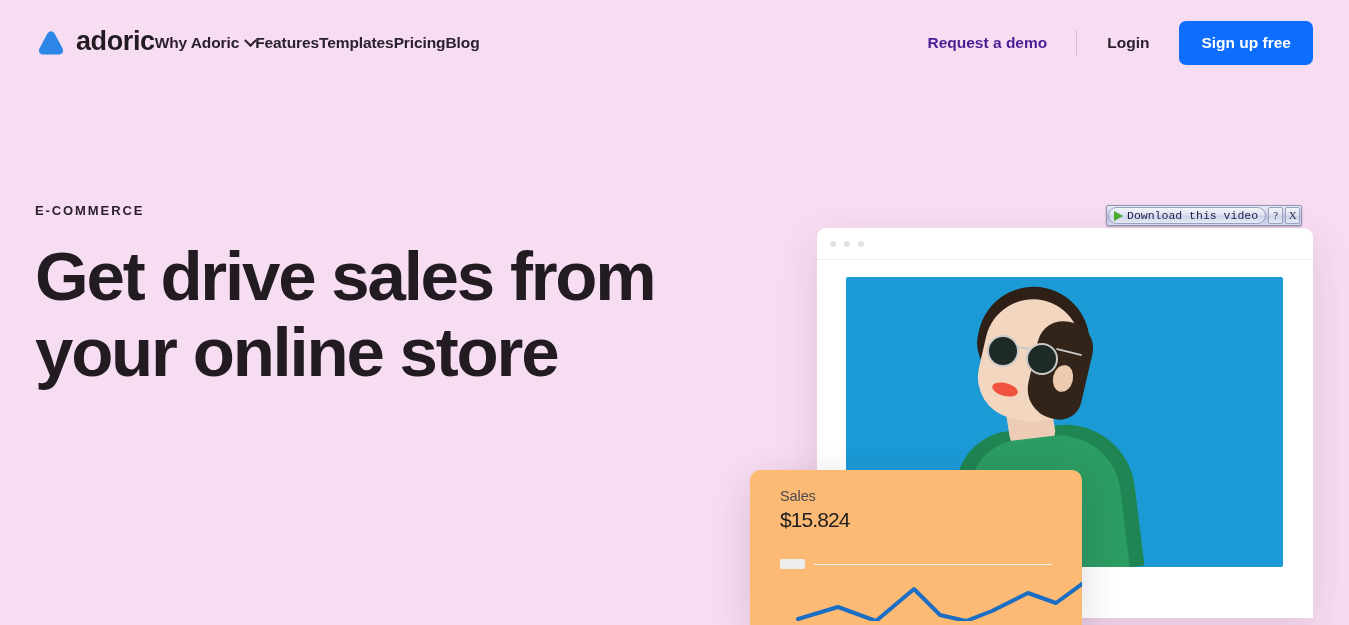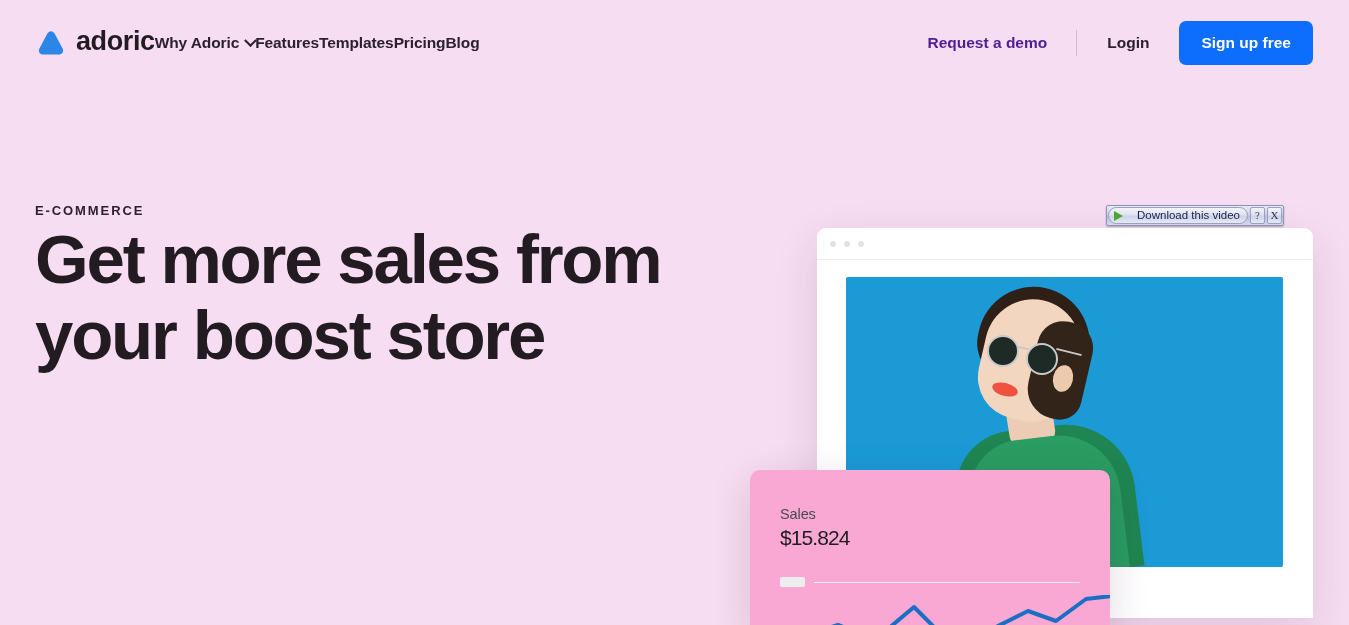--- a/index.html
+++ b/index.html
@@ -120,21 +120,21 @@
     position: absolute;
     left: 35px;
     top: 203px;
     width: 660px;
   }
   .eyebrow {
     font-size: 13px;
     font-weight: 700;
     letter-spacing: 1.9px;
     color: #2b2030;
-    margin-bottom: 4px;
+    margin-bottom: 21px;
   }
   .hero-title {
     font-size: 69px;
     line-height: 76px;
     font-weight: 700;
     color: #221b22;
     letter-spacing: -2.2px;
     margin-bottom: 31px;
   }
   .hero-sub {
@@ -252,26 +252,26 @@
     position: absolute; left: 146px; top: 106px;
     width: 26px; height: 13px; background: #f0523f;
     border-radius: 50%; transform: rotate(14deg);
   }
 
   
   .sales-card {
     position: absolute;
     left: 750px;
     top: 470px;
-    width: 360px;
+    width: 332px;
     height: 155px;
-    background: #f9a8d4;
+    background: #fdba74;
     border-radius: 10px 10px 0 0;
     box-shadow: 0 12px 40px rgba(50, 20, 60, 0.16);
-    padding: 36px 30px 0 30px;
+    padding: 18px 30px 0 30px;
     overflow: hidden;
   }
   .sales-row { display: flex; align-items: flex-start; }
   .sales-left { width: 165px; }
   .sales-label {
     font-size: 14.5px;
     color: #4a4a4f;
     margin-bottom: 4px;
     letter-spacing: -0.1px;
   }
@@ -307,29 +307,29 @@
     background: linear-gradient(to bottom, #e8eaf5 0%, #c9cee6 48%, #b6bddc 52%, #d4d9ec 100%);
     border: 1px solid #8e93b4;
     border-radius: 2px;
     padding: 1px;
     gap: 2px;
     box-shadow: 0 1px 2px rgba(0,0,0,0.25);
   }
   .dl-btn {
     display: flex;
     align-items: center;
-    gap: 14px;
+    gap: 4px;
     padding: 0 7px 0 5px;
     background: linear-gradient(to bottom, #f4f5fb 0%, #dfe3f1 45%, #cdd3e8 55%, #e6e9f4 100%);
     border: 1px solid #9aa0bd;
     border-radius: 9px;
     cursor: pointer;
     font-size: 11.5px;
     color: #1a1f4a;
-    font-family: Liberation Sans, sans-serif;
+    font-family: Liberation Mono, monospace;
     white-space: nowrap;
     line-height: 1;
   }
   .play-tri {
     width: 0; height: 0;
     border-left: 9px solid #4aa832;
     border-top: 5.5px solid transparent;
     border-bottom: 5.5px solid transparent;
   }
   .dl-icon-btn {
@@ -382,21 +382,21 @@
       <div class="nav-demo">Request a demo</div>
       <div class="nav-divider"></div>
       <div class="nav-login">Login</div>
       <button class="btn-signup">Sign up free</button>
     </div>
 
   </div>
 
   <div class="hero-copy">
     <div class="eyebrow">E-COMMERCE</div>
-    <h1 class="hero-title">Get more sales from your boost store</h1>
+    <h1 class="hero-title">Get drive sales from your online store</h1>
   </div>
 
   <div class="browser">
     <div class="browser-chrome">
       <span class="dot"></span>
       <span class="dot"></span>
       <span class="dot"></span>
     </div>
 
 

